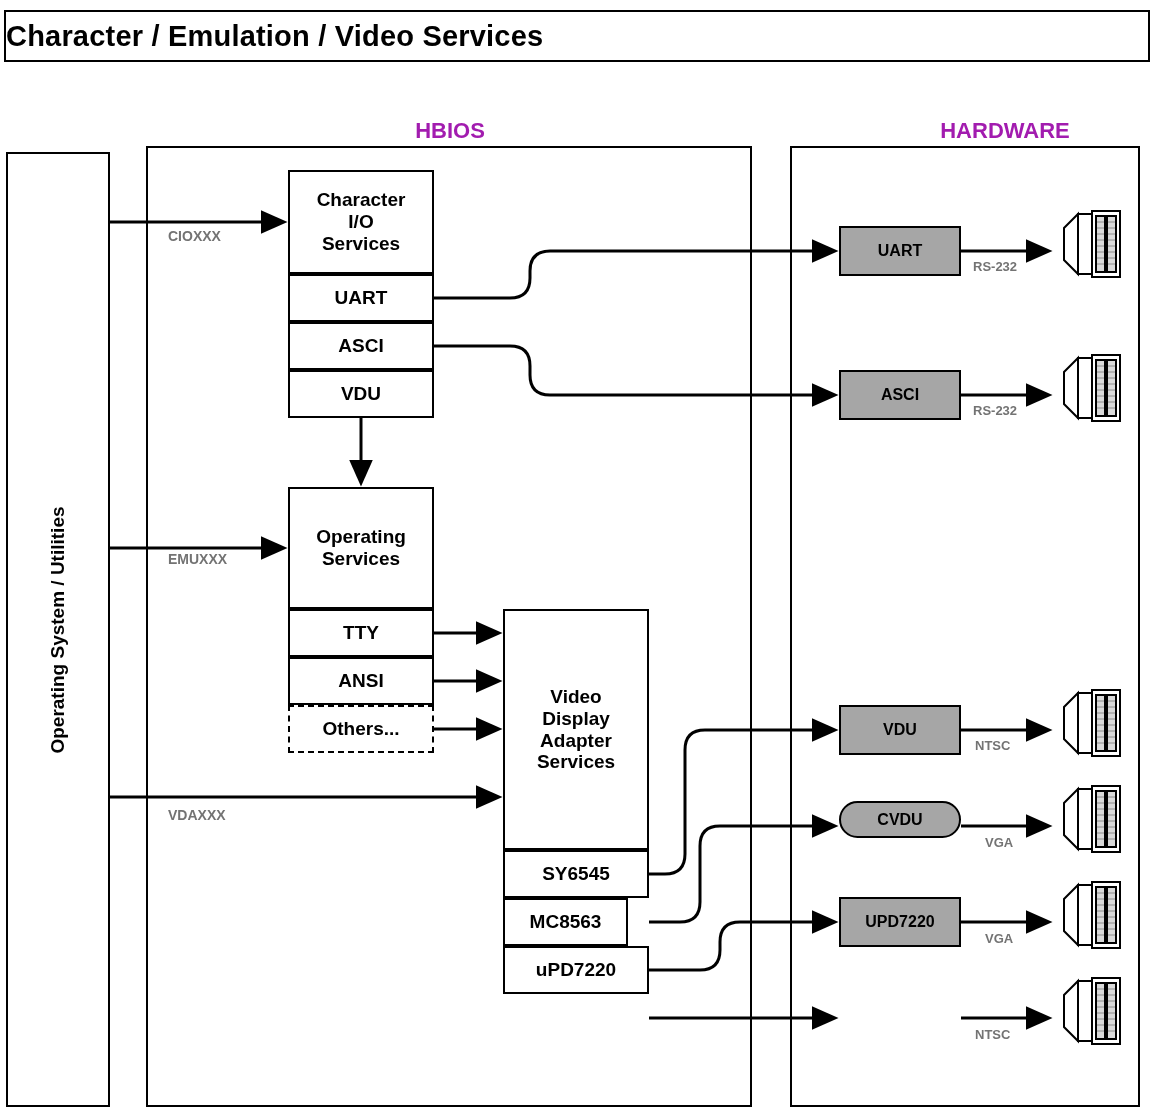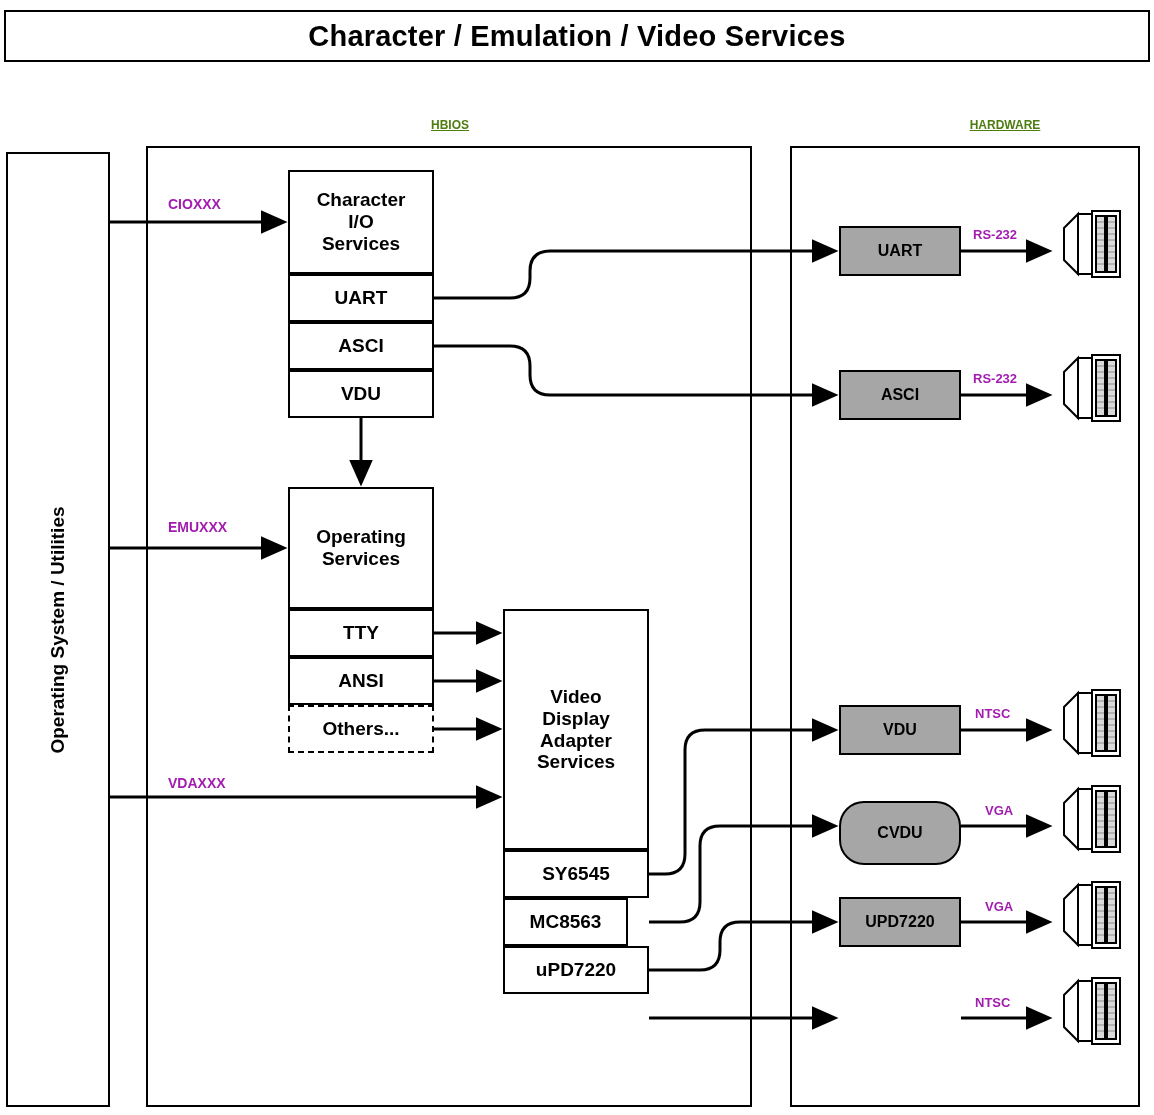--- a/index.html
+++ b/index.html
@@ -16,32 +16,31 @@
     height: 1115px;
     background: #ffffff;
     overflow: hidden;
   }
   .abs { position: absolute; box-sizing: border-box; }
 
   
   .title-bar {
     left: 4px; top: 10px; width: 1146px; height: 52px;
     border: 2px solid #000;
-    display: flex; align-items: center; justify-content: center;
+    display: flex; align-items: center; 
   }
   .title-text {
     font-size: 29px; font-weight: bold; color: #000;
     letter-spacing: 0.2px;
   }
 
   
   .group-label {
-    font-size: 12px; font-weight: bold; color: #4d7c0f;
+    font-size: 22px; font-weight: bold; color: #a21caf;
     text-align: center;
-    text-decoration: underline;
   }
 
   
   .container-box {
     border: 2px solid #000;
     background: transparent;
   }
 
   
   .os-box {
@@ -72,22 +71,23 @@
   
   .hw {
     border: 2px solid #000;
     background: #a6a6a6;
     display: flex; align-items: center; justify-content: center;
     font-size: 16px; font-weight: bold; color: #000;
   }
 
   
   .edge-label {
-    font-size: 13px; font-weight: bold; color: #a21caf;
+    font-size: 13px; font-weight: bold; color: #737373;
     white-space: nowrap;
+    margin-top: 32px;
   }
   .edge-label.big { font-size: 14px; }
 
   svg.wires {
     position: absolute; left: 0; top: 0;
     width: 1154px; height: 1115px;
     pointer-events: none;
   }
 </style>
 </head>
@@ -138,21 +138,21 @@
       <div>Services</div>
     </div>
   </div>
   <div class="abs svc svc-row" style="left:503px; top:850px; width:146px; height:48px;">SY6545</div>
   <div class="abs svc svc-row" style="left:503px; top:898px; width:125px; height:48px;">MC8563</div>
   <div class="abs svc svc-row" style="left:503px; top:946px; width:146px; height:48px;">uPD7220</div>
 
   <div class="abs hw" style="left:839px; top:226px; width:122px; height:50px;">UART</div>
   <div class="abs hw" style="left:839px; top:370px; width:122px; height:50px;">ASCI</div>
   <div class="abs hw" style="left:839px; top:705px; width:122px; height:50px;">VDU</div>
-  <div class="abs hw" style="left:839px; top:801px; width:122px; height:64px;border-radius:25px;">CVDU</div>
+  <div class="abs hw" style="left:839px; top:801px; width:122px; height:37px;border-radius:25px;">CVDU</div>
   <div class="abs hw" style="left:839px; top:897px; width:122px; height:50px;">UPD7220</div>
 
   <div class="abs edge-label big" style="left:168px; top:196px;">CIOXXX</div>
   <div class="abs edge-label big" style="left:168px; top:519px;">EMUXXX</div>
   <div class="abs edge-label big" style="left:168px; top:775px;">VDAXXX</div>
 
   <div class="abs edge-label" style="left:973px; top:227px;">RS-232</div>
   <div class="abs edge-label" style="left:973px; top:371px;">RS-232</div>
   <div class="abs edge-label" style="left:975px; top:706px;">NTSC</div>
   <div class="abs edge-label" style="left:985px; top:803px;">VGA</div>

